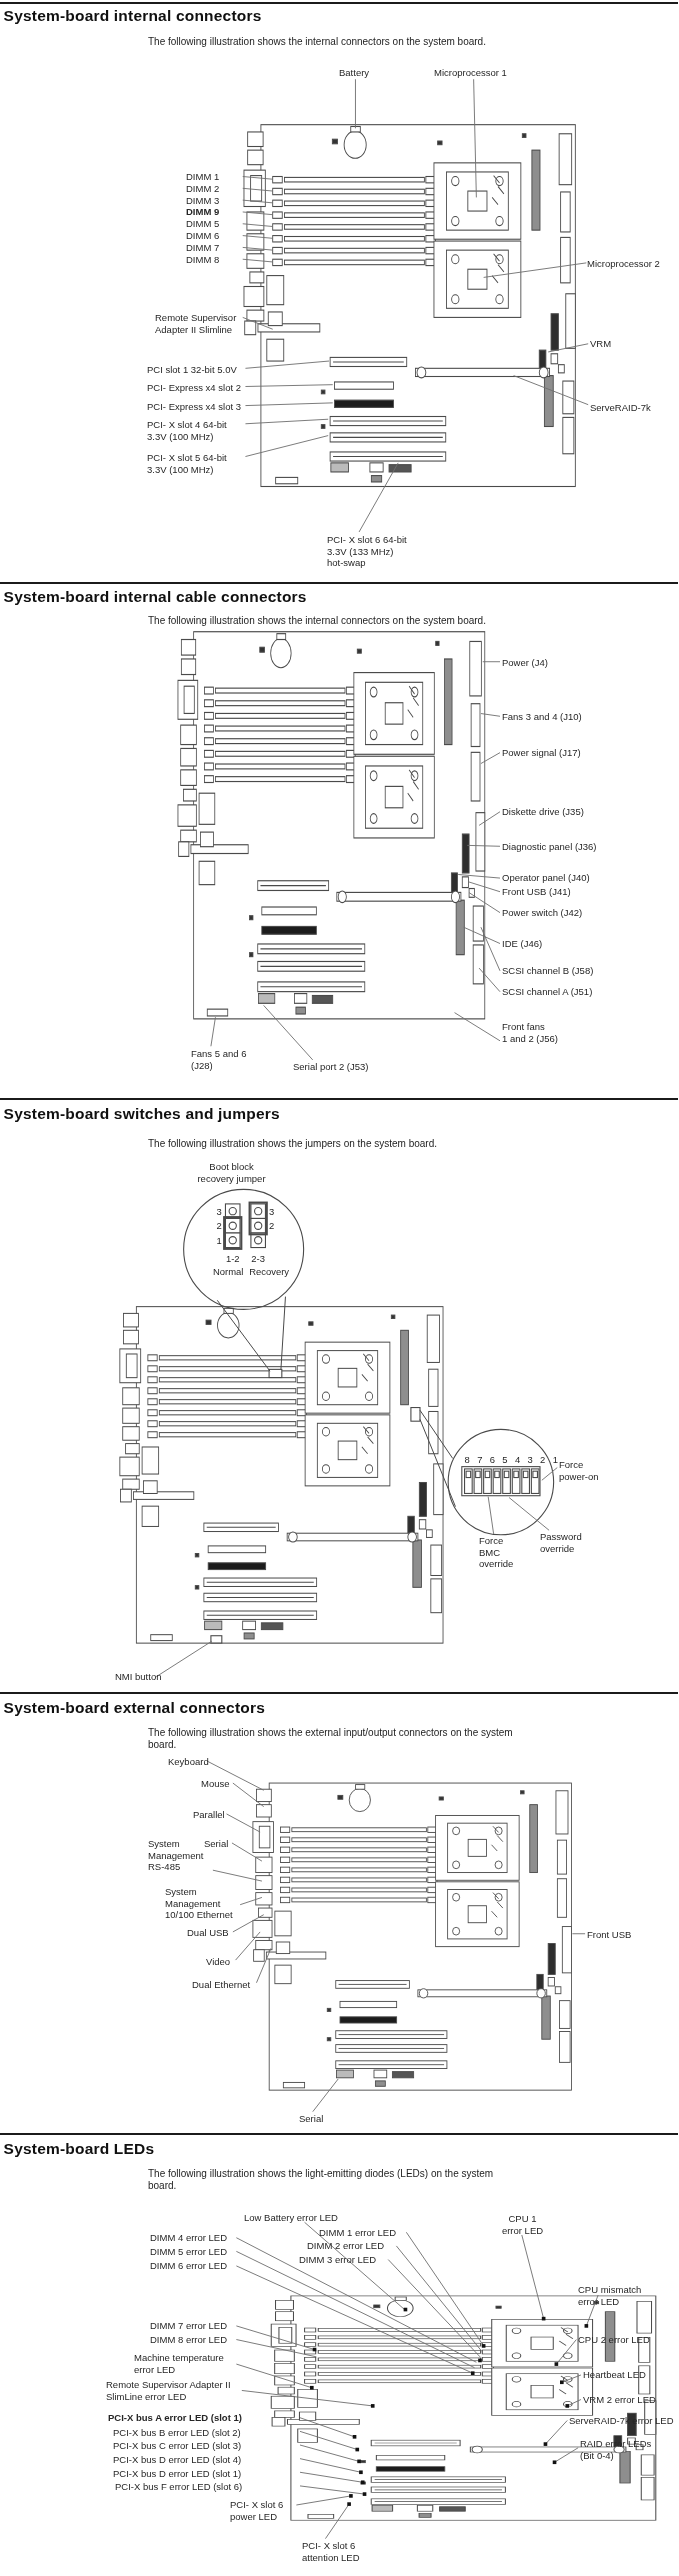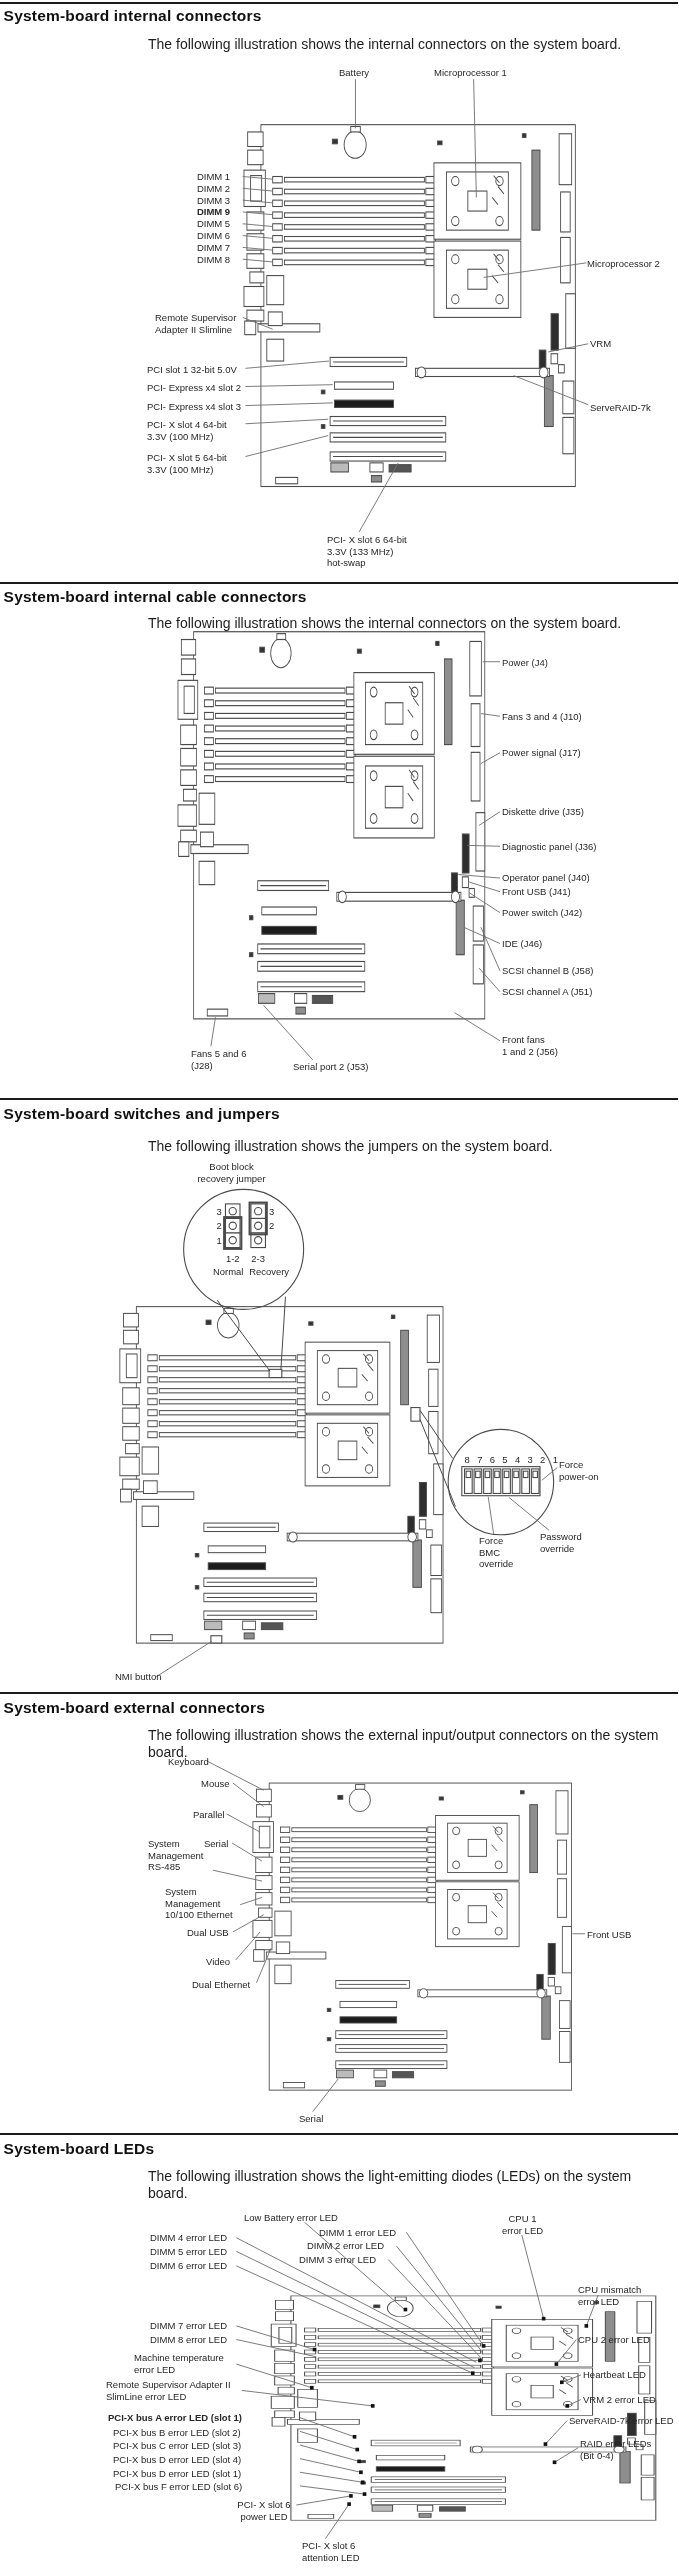--- a/index.html
+++ b/index.html
@@ -2,26 +2,26 @@
 <html style="font-size:14.5px"><head>
 <meta charset="utf-8">
 <style>
   html,body{margin:0;padding:0}
   body{width:680px;height:2576px;position:relative;background:#fff;overflow:hidden;
        font-family:"Liberation Sans",sans-serif;}
   .sec{position:absolute;left:0;width:680px}
   .rule{position:absolute;left:0;width:678px;height:1.8px;background:#1b1b1b}
   .sec-title{position:absolute;left:3.6px;margin:0;font-weight:bold;font-size:15.5px;
              color:#101010;letter-spacing:0.2px;white-space:nowrap}
-  .intro{position:absolute;left:148px;width:523px;margin:0;font-size:14px;line-height:1.22;
+  .intro{position:absolute;left:148px;width:523px;margin:0;font-size:10px;line-height:1.22;
          color:#1d1d1d;white-space:pre-line}
   .diagram{position:absolute;left:0;width:680px}
   .fig{position:absolute;left:0;top:0}
   .lbl{position:absolute;font-size:9.5px;line-height:1.22;color:#262626;white-space:pre-line}
-  .r{text-align:center}
+  .r{text-align:left}
   .c{text-align:center}
   .b{font-weight:bold}
   .fig line{stroke:#6e6e6e;stroke-width:1}
   .fig text{font-family:"Liberation Sans",sans-serif;font-size:10.4px;fill:#262626}
   .wedge{stroke:#4a4a4a;stroke-width:1.1;fill:none}
 </style>
 </head>
 <body>
 
 <svg width="0" height="0" style="position:absolute" aria-hidden="true">
@@ -219,21 +219,21 @@
     <div class="lbl" style="left:502px;top:84px">Fans 3 and 4 (J10)</div>
     <div class="lbl" style="left:502px;top:120px">Power signal (J17)</div>
     <div class="lbl" style="left:502px;top:179px">Diskette drive (J35)</div>
     <div class="lbl" style="left:502px;top:214px">Diagnostic panel (J36)</div>
     <div class="lbl" style="left:502px;top:245px">Operator panel (J40)</div>
     <div class="lbl" style="left:502px;top:259px">Front USB (J41)</div>
     <div class="lbl" style="left:502px;top:280px">Power switch (J42)</div>
     <div class="lbl" style="left:502px;top:311px">IDE (J46)</div>
     <div class="lbl" style="left:502px;top:338px">SCSI channel B (J58)</div>
     <div class="lbl" style="left:502px;top:359px">SCSI channel A (J51)</div>
-    <div class="lbl" style="left:502px;top:407px">Front fans
+    <div class="lbl" style="left:502px;top:394px">Front fans
 1 and 2 (J56)</div>
     <div class="lbl" style="left:191px;top:421px">Fans 5 and 6
 (J28)</div>
     <div class="lbl" style="left:293px;top:434px">Serial port 2 (J53)</div>
   </div>
 </div>
 
 <div class="sec" style="top:1098px;height:594px">
   <div class="rule" style="top:0"></div>
   <h2 class="sec-title" style="top:7.3px">System-board switches and jumpers</h2>

